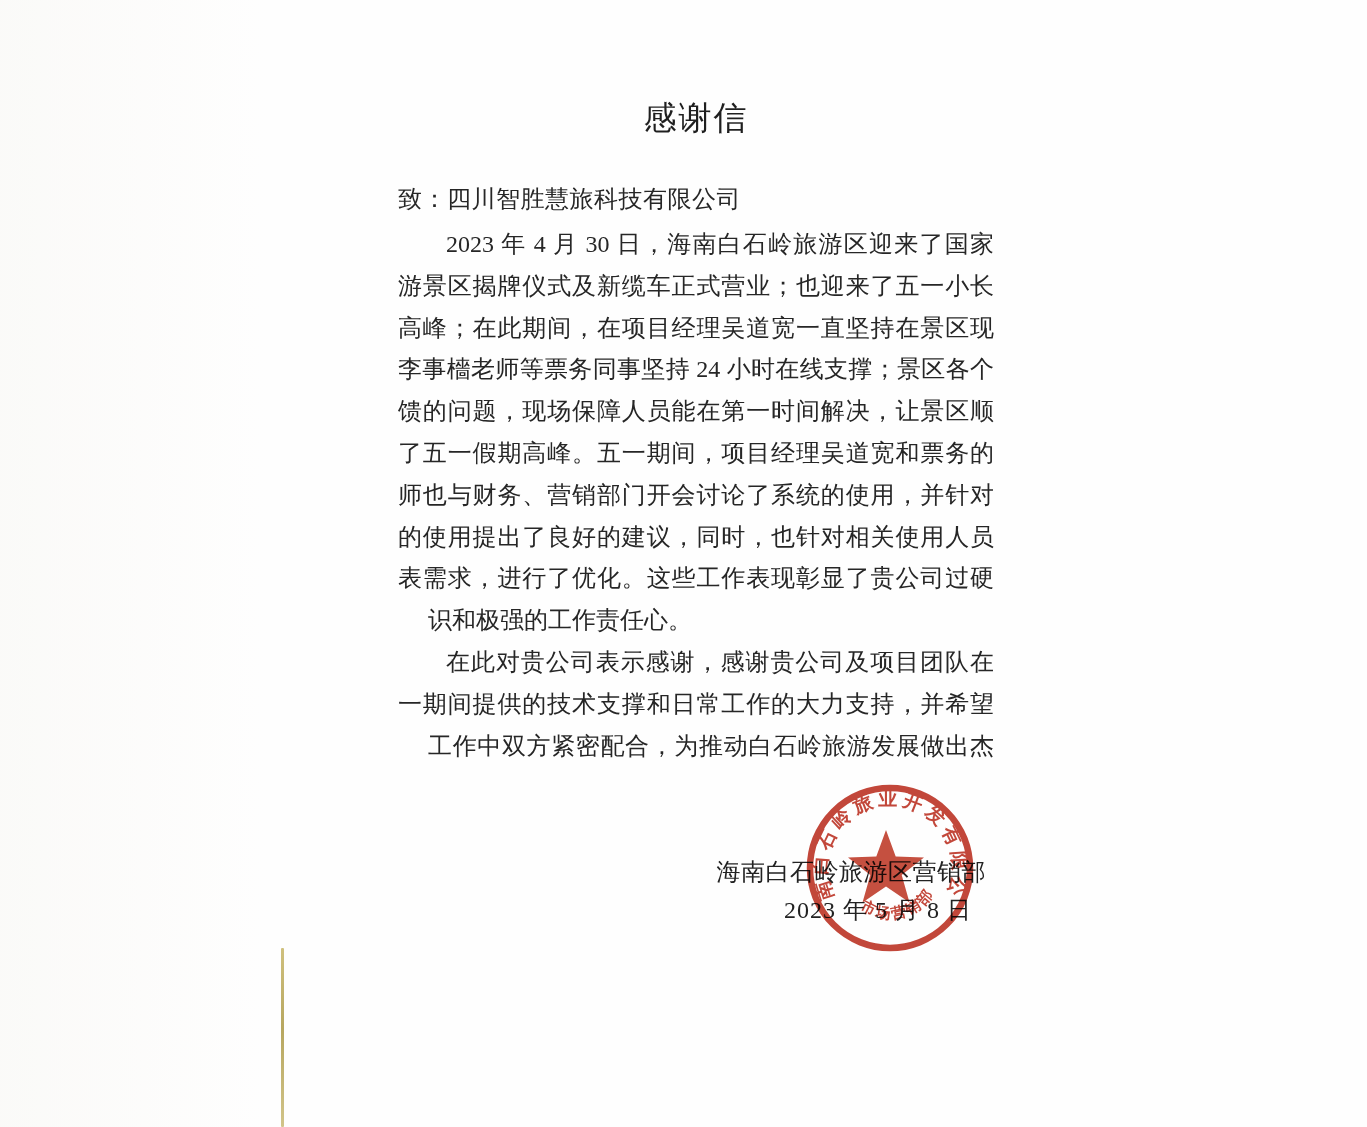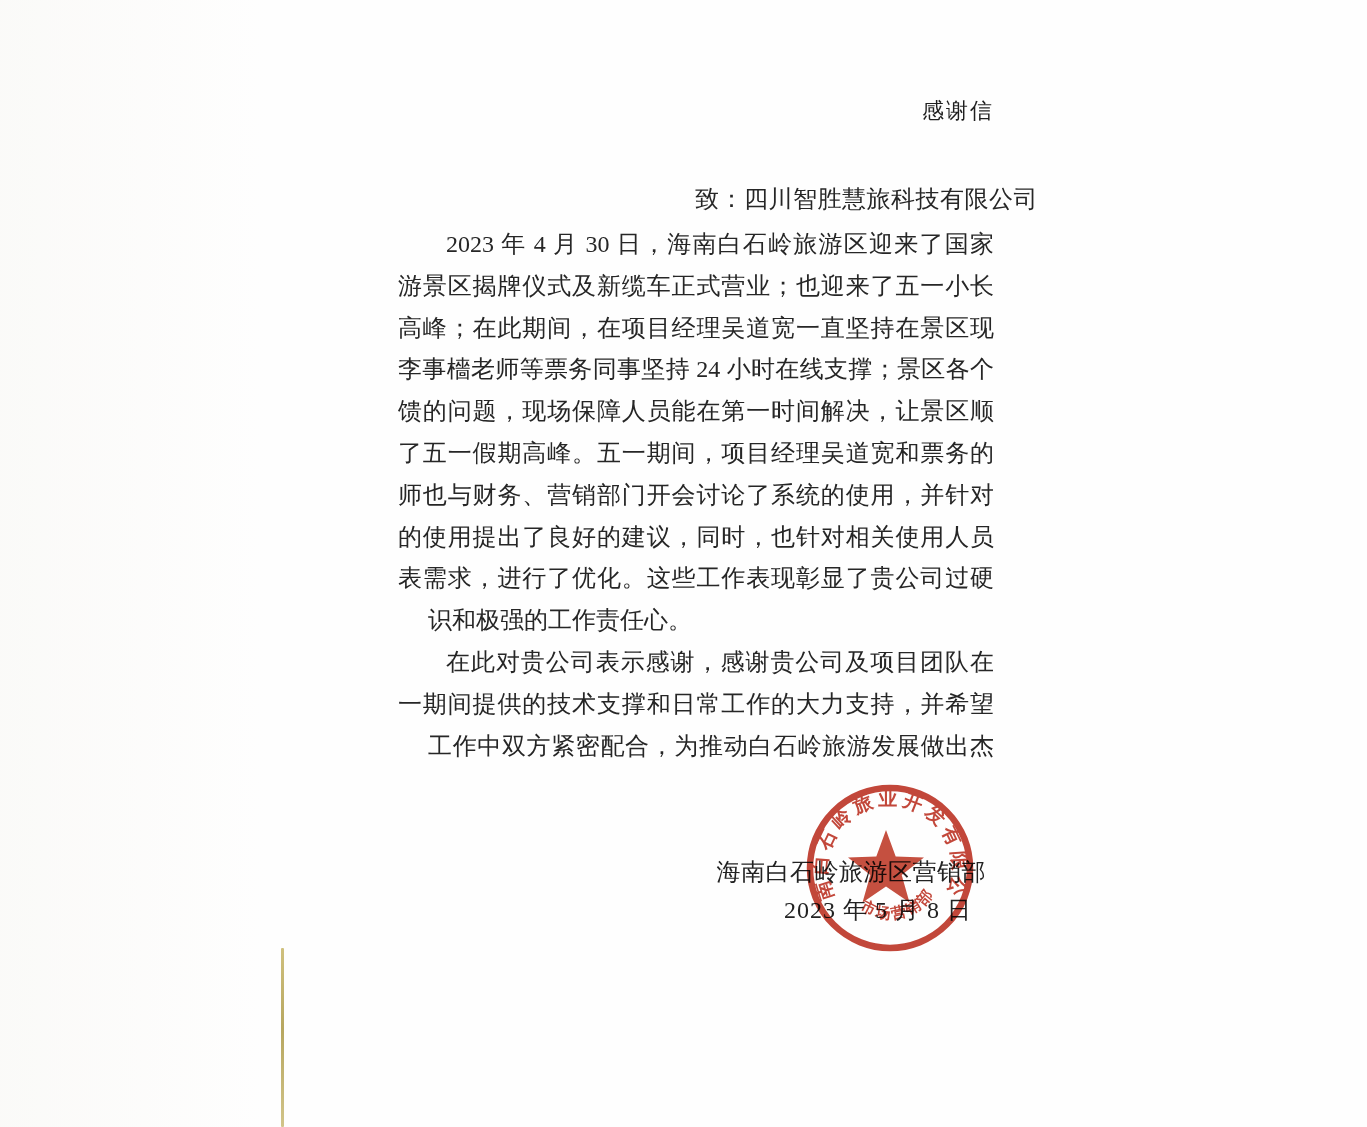--- a/index.html
+++ b/index.html
@@ -15,26 +15,26 @@
     background:linear-gradient(to right,#f6f5f1 0%,#fbfaf8 55%,#ffffff 100%);
     opacity:.45;pointer-events:none;
   }
   .edge-line{
     position:absolute;left:281px;top:948px;width:3px;height:179px;
     background:linear-gradient(to bottom,#cdbd77 0%,#b3a257 45%,#cfc183 100%);
     opacity:.95;border-radius:1px;pointer-events:none;
   }
   .title{
     position:absolute;left:398px;top:96px;width:596px;
-    text-align:right;font-size:22px;letter-spacing:2px;color:#1f1f1f;
+    text-align:center;font-size:33px;letter-spacing:2px;color:#1f1f1f;
     font-weight:500;
   }
   .recipient{
     position:absolute;left:398px;top:183px;width:640px;
-    font-size:24px;color:#262626;letter-spacing:.5px;white-space:nowrap;text-align:right;
+    font-size:24px;color:#262626;letter-spacing:.5px;white-space:nowrap;
   }
   .body-block{
     position:absolute;left:398px;top:224px;width:596px;
     font-size:24px;line-height:41.8px;color:#262626;
   }
   .bline{
     text-align:justify;text-align-last:justify;
     height:41.8px;overflow:hidden;
   }
   .bline.ind{text-indent:2em;}

